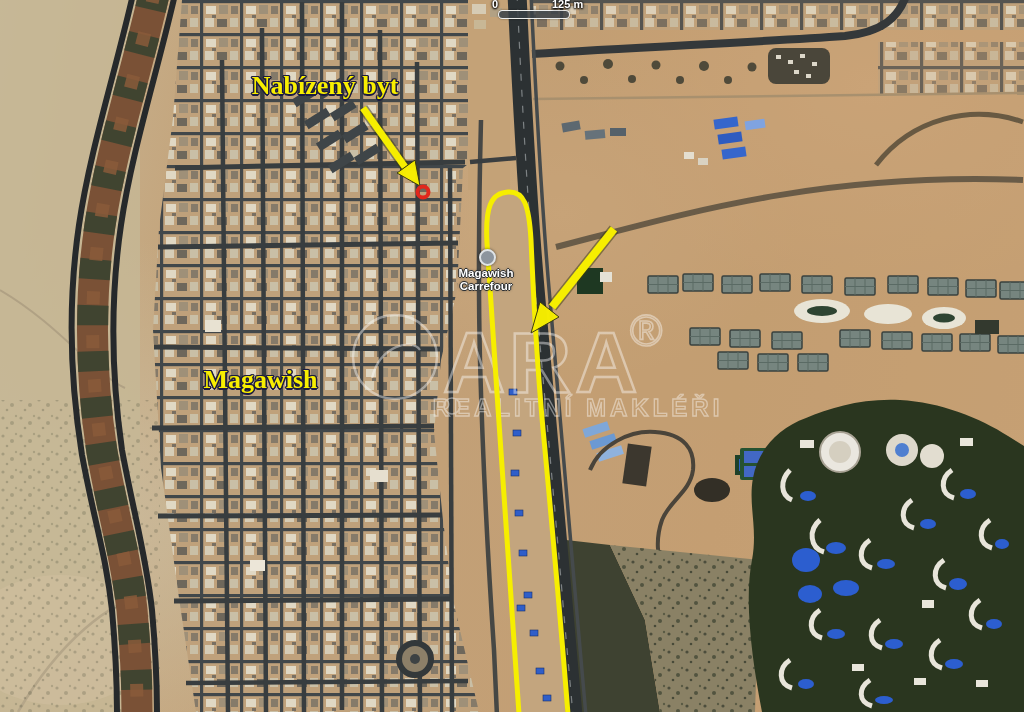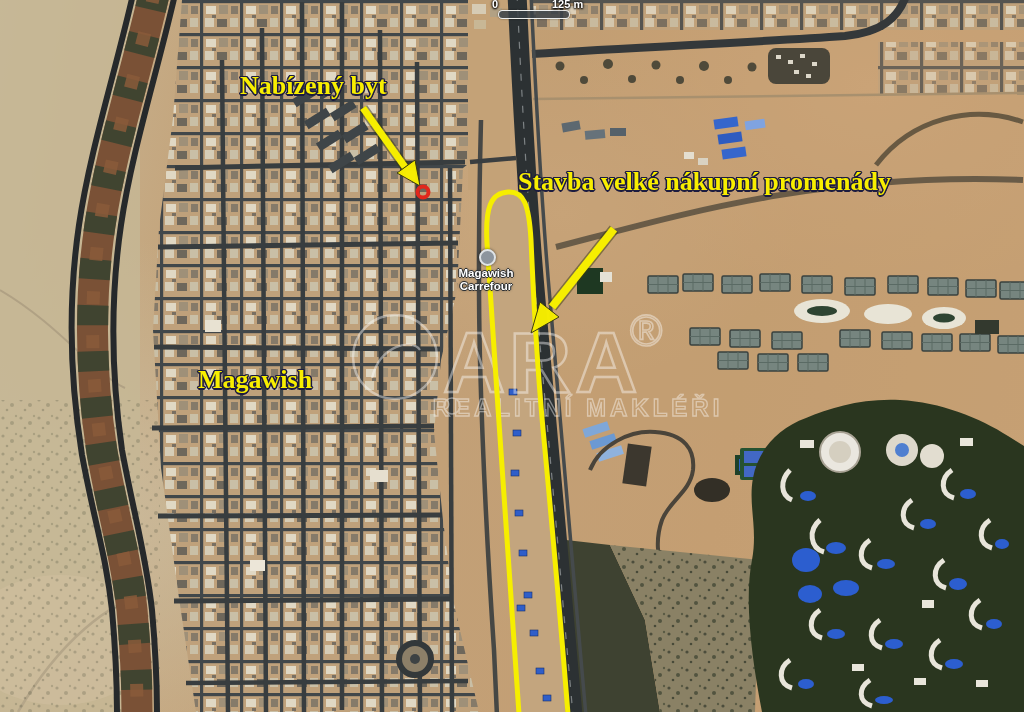--- a/index.html
+++ b/index.html
@@ -6,21 +6,21 @@
   #stage{position:relative;width:1024px;height:712px;overflow:hidden;
     font-family:"Liberation Sans",sans-serif;
     background:
       radial-gradient(420px 300px at 85% 12%, #cfa87c 0%, rgba(207,168,124,0) 70%),
       radial-gradient(520px 400px at 6% 72%, #cbbc9e 0%, rgba(203,188,158,0) 70%),
       radial-gradient(340px 240px at 55% 30%, #caa87e 0%, rgba(202,168,126,0) 70%),
       linear-gradient(100deg,#c8b899 0%,#c4a67e 18%,#c2a077 45%,#c49e72 70%,#c8a276 100%);}
   #mapsvg{position:absolute;left:0;top:0;z-index:1;}
   .ovl{position:absolute;z-index:2;}
   .yellow-note{color:#f8ee00;font-family:"Liberation Serif","DejaVu Serif",serif;
-    font-weight:bold;font-size:26px;line-height:1.08;text-align:left;white-space:nowrap;
+    font-weight:bold;font-size:26px;line-height:1.08;text-align:center;white-space:nowrap;
     text-shadow:-1.5px 0 #1c1c40,1.5px 0 #1c1c40,0 -1.5px #1c1c40,0 1.5px #1c1c40,
       -1px -1px #1c1c40,1px 1px #1c1c40,-1px 1px #1c1c40,1px -1px #1c1c40;}
   .scalebar{left:498px;top:10px;width:70px;height:7px;border:1.5px solid rgba(245,245,245,.95);
     border-radius:5px;background:rgba(58,65,72,.85);box-shadow:0 0 2px rgba(0,0,0,.5);}
   .scaletxt{color:#fff;font-size:11px;font-weight:bold;
     text-shadow:0 0 2px #000,0 1px 2px #000,0 0 3px #000;}
   .gmaps-label{color:#fff;font-size:11.5px;font-weight:bold;text-align:center;line-height:1.15;
     text-shadow:-1px 0 #2b2f33,1px 0 #2b2f33,0 -1px #2b2f33,0 1px #2b2f33,0 0 3px #2b2f33;}
   .gmaps-icon{left:479px;top:249px;width:13px;height:13px;border-radius:50%;
     background:#8d959e;border:2px solid #dfe3e6;box-shadow:0 0 3px rgba(0,0,0,.6);}
@@ -313,17 +313,16 @@
 <div class="ovl scaletxt" style="left:552px;top:-2px;">125 m</div>
 
 <div class="ovl gmaps-icon"></div>
 <div class="ovl gmaps-label" style="left:436px;top:267px;width:100px;">
   <div>Magawish</div>
   <div>Carrefour</div>
 </div>
 
 <div class="ovl yellow-note" style="left:240px;top:72px;width:170px;">Nabízený byt</div>
 <div class="ovl yellow-note" style="left:518px;top:168px;width:382px;">
-  <div>Stavba velké nákupní promenády</div>
 </div>
 <div class="ovl yellow-note" style="left:198px;top:366px;width:125px;">Magawish</div>
 
 </div>
 
 </body></html>

